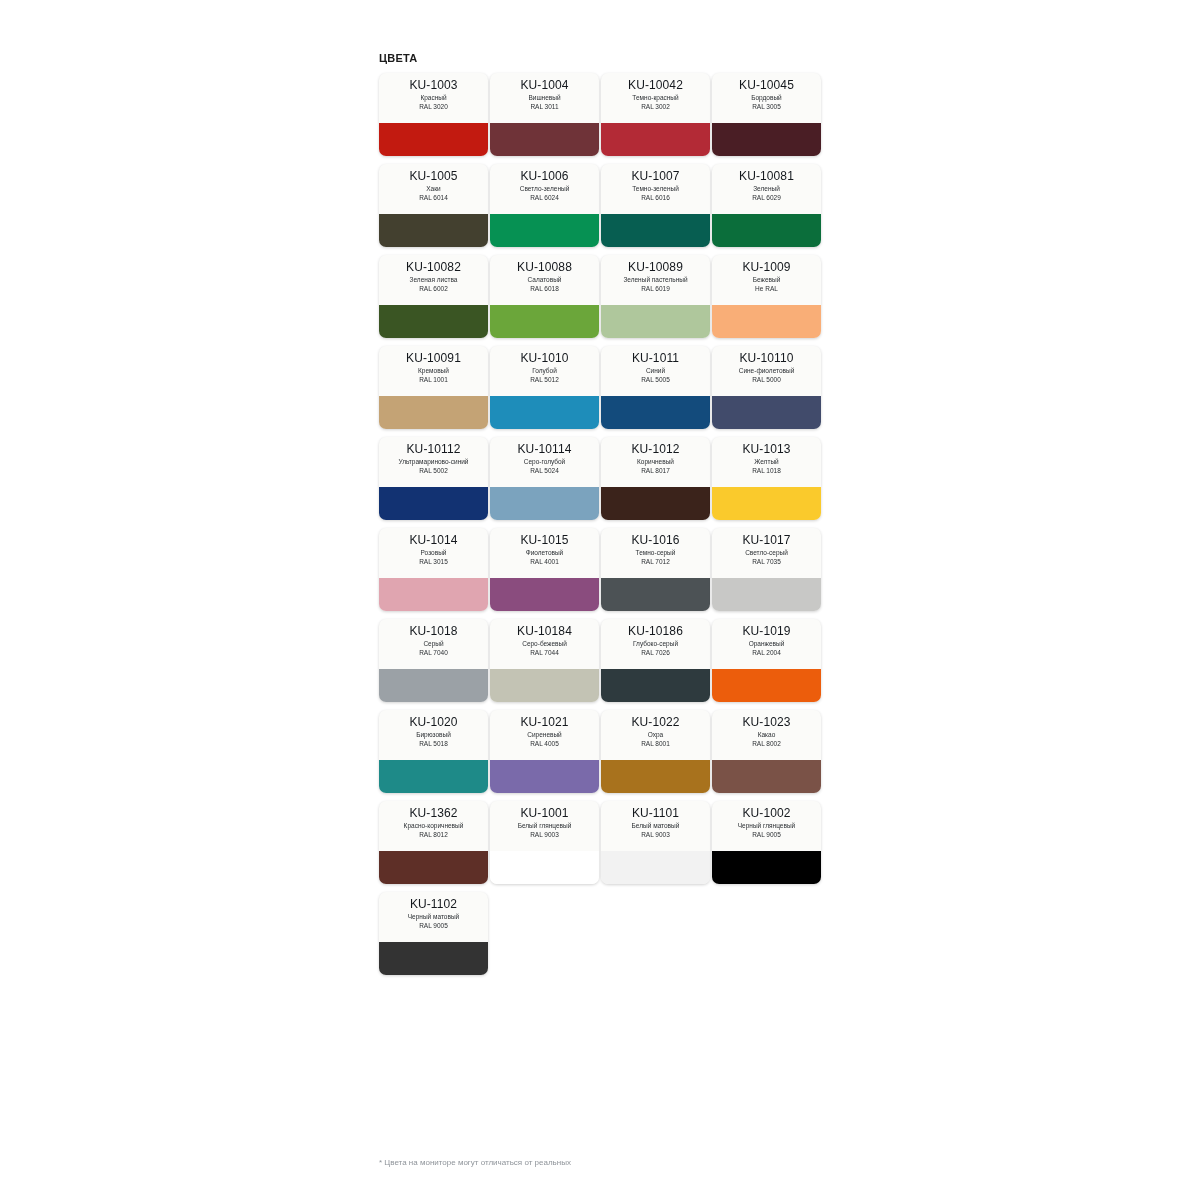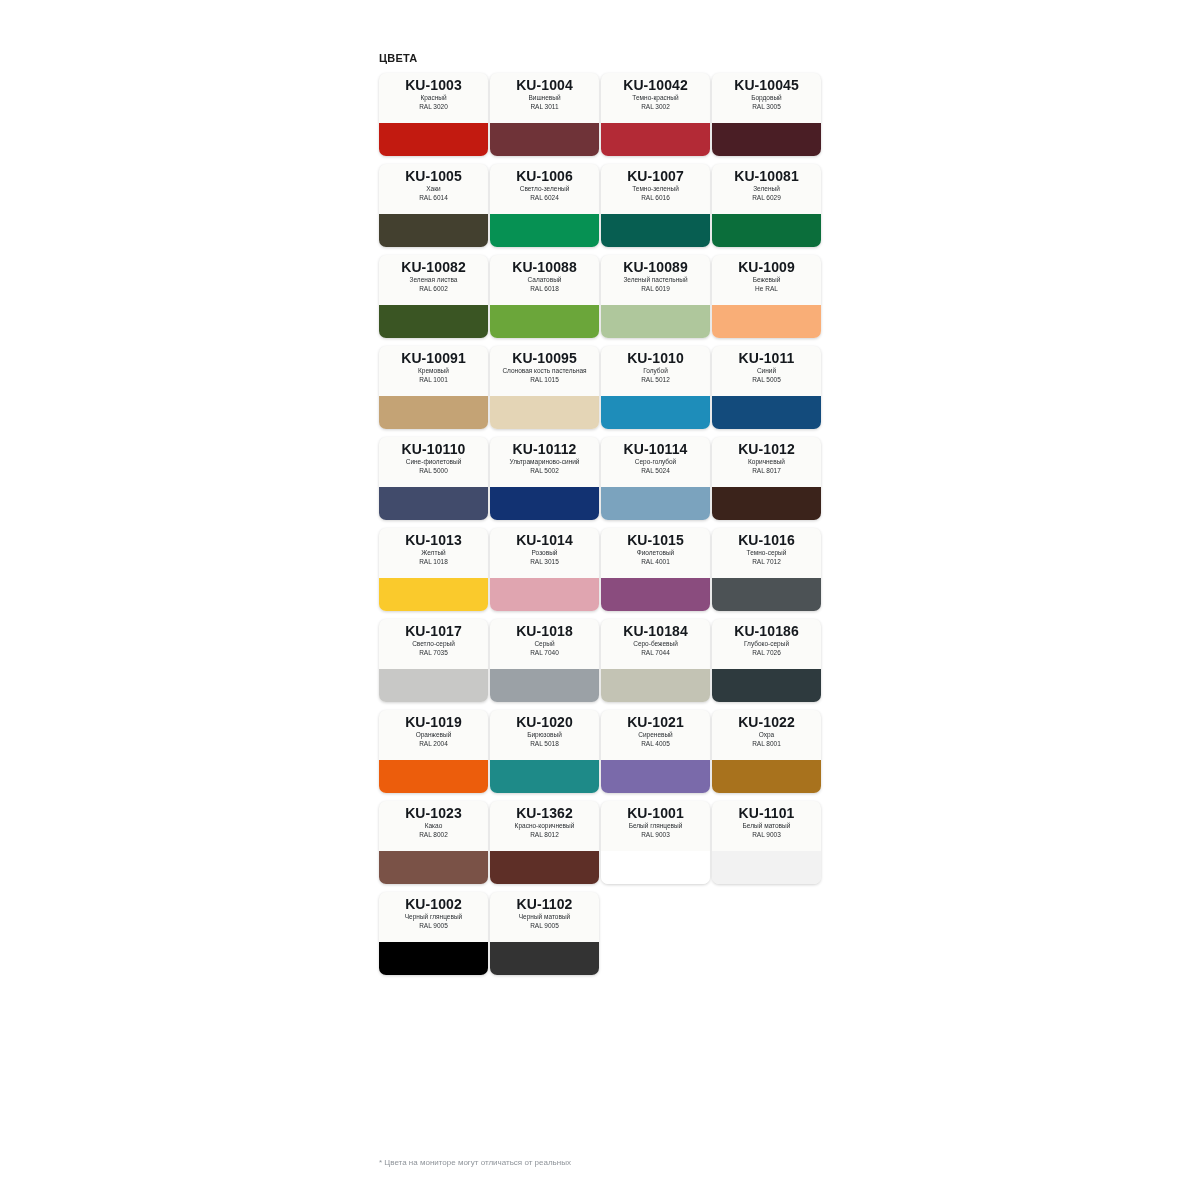--- a/index.html
+++ b/index.html
@@ -50,22 +50,22 @@
   .swatch-info {
     flex: 1 1 auto;
     padding: 7px 4px 2px 4px;
     text-align: center;
     display: flex;
     flex-direction: column;
     align-items: center;
     justify-content: flex-start;
   }
   .swatch-code {
-    font-size: 14px;
-    font-weight: bold;
+    font-size: 12px;
+    font-weight: normal;
     color: #14181d;
     line-height: 11px;
     letter-spacing: 0.1px;
     white-space: nowrap;
   }
   .swatch-name {
     font-size: 6.5px;
     color: #2b2f33;
     line-height: 8.5px;
     margin-top: 3px;
@@ -199,28 +199,20 @@
         <div class="swatch-card">
           <div class="swatch-info">
             <div class="swatch-code">KU-10091</div>
             <div class="swatch-name">Кремовый</div>
             <div class="swatch-ral">RAL 1001</div>
           </div>
           <div class="swatch-color" style="background: rgb(196, 163, 117);"></div>
         </div>
         <div class="swatch-card">
           <div class="swatch-info">
-            <div class="swatch-code">KU-10095</div>
-            <div class="swatch-name">Слоновая кость пастельная</div>
-            <div class="swatch-ral">RAL 1015</div>
-          </div>
-          <div class="swatch-color" style="background: rgb(228, 213, 182);"></div>
-        </div>
-        <div class="swatch-card">
-          <div class="swatch-info">
             <div class="swatch-code">KU-1010</div>
             <div class="swatch-name">Голубой</div>
             <div class="swatch-ral">RAL 5012</div>
           </div>
           <div class="swatch-color" style="background: rgb(30, 141, 186);"></div>
         </div>
         <div class="swatch-card">
           <div class="swatch-info">
             <div class="swatch-code">KU-1011</div>
             <div class="swatch-name">Синий</div>

